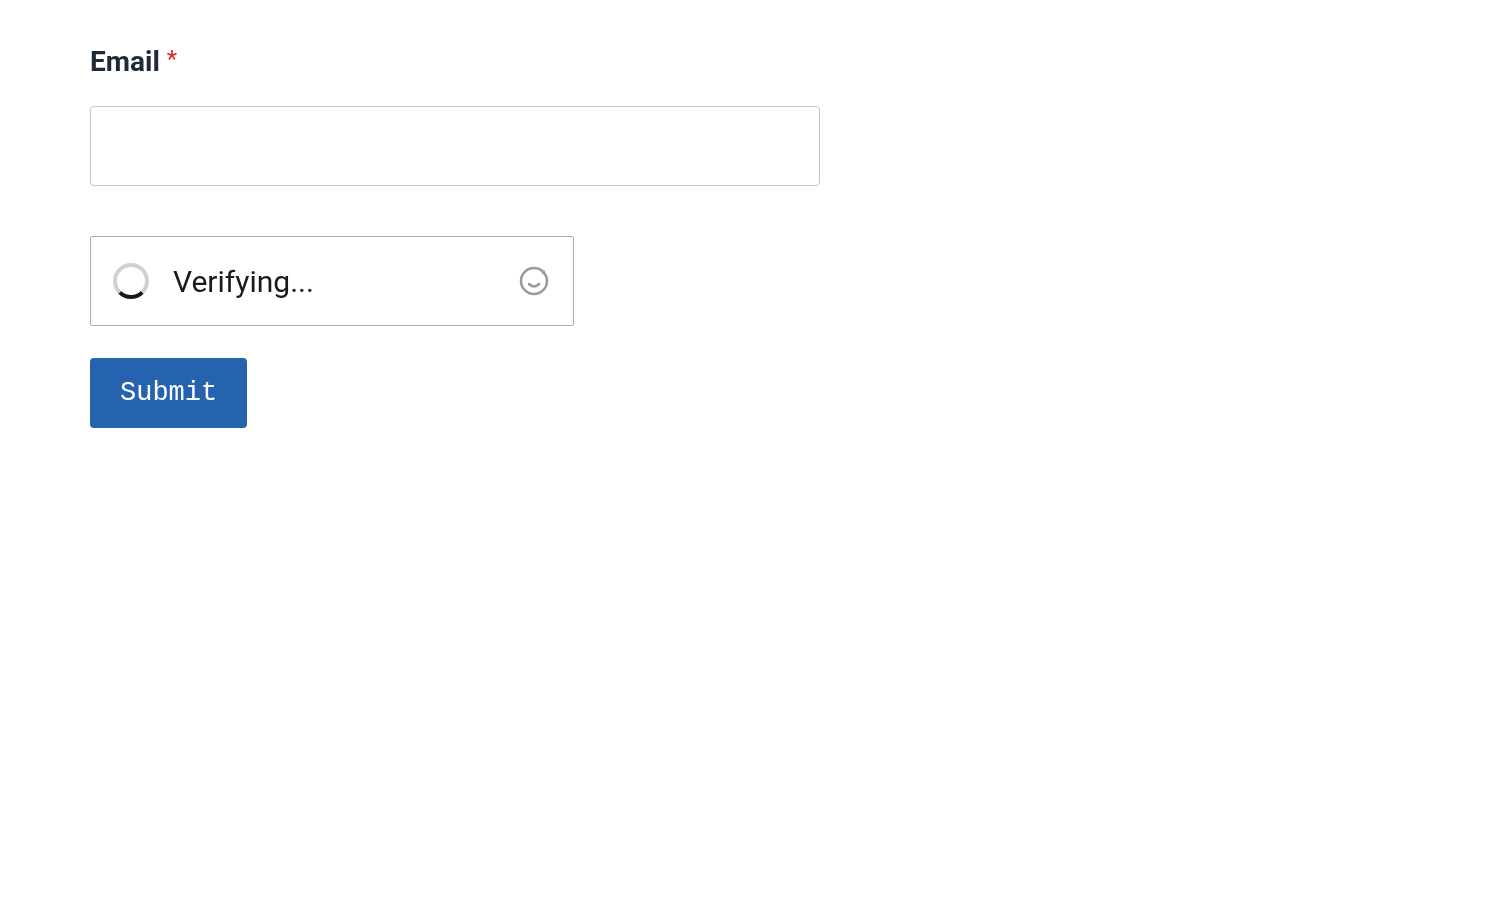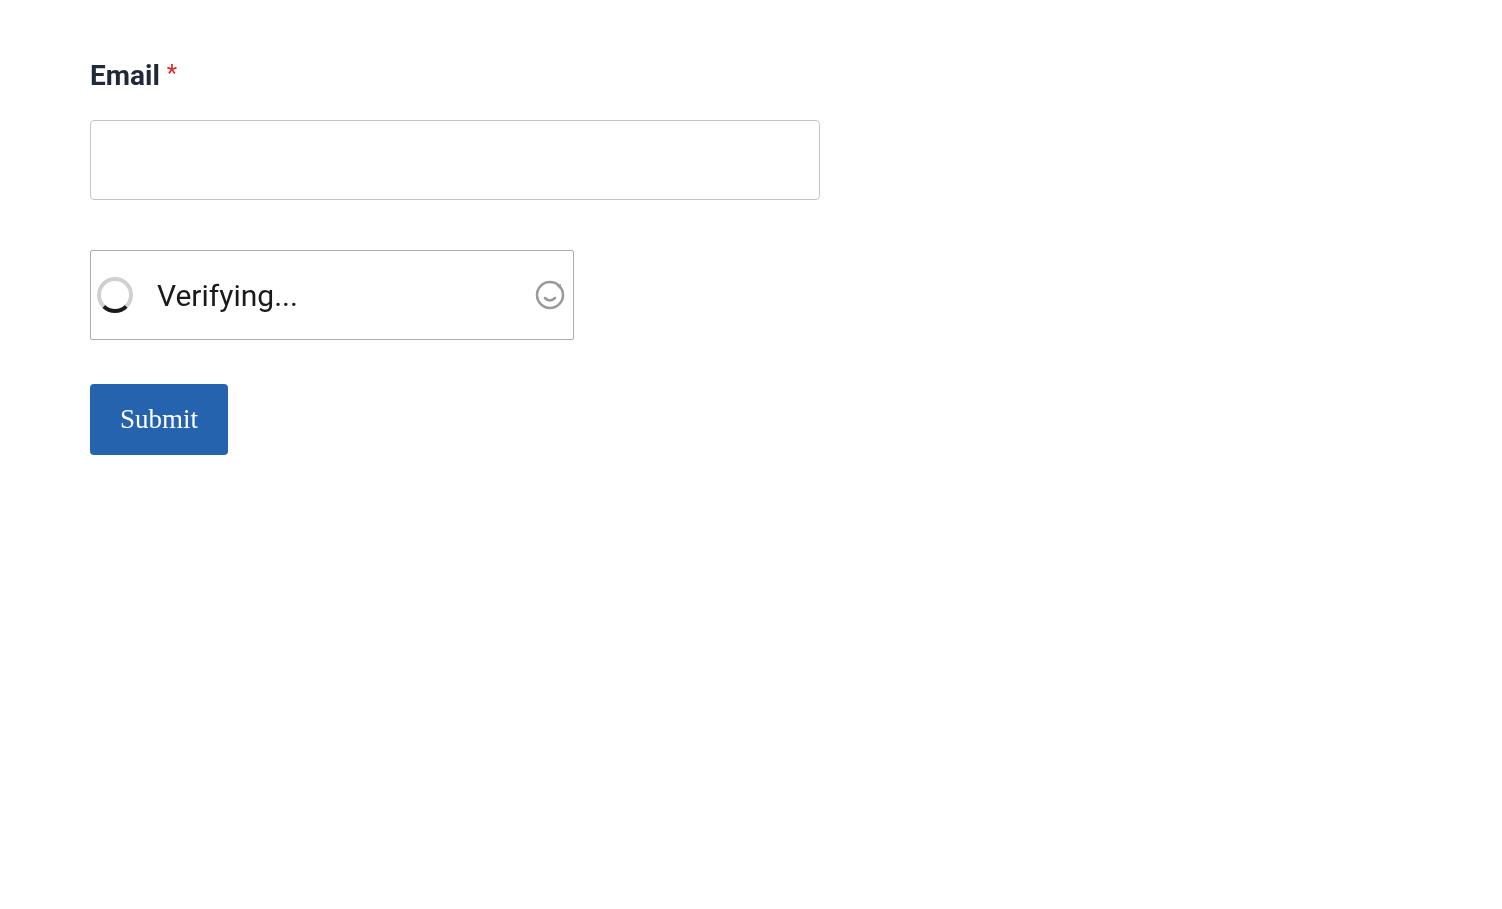--- a/index.html
+++ b/index.html
@@ -9,21 +9,20 @@
     }
     
     body {
       font-family: -apple-system, BlinkMacSystemFont, "Segoe UI", Roboto, Helvetica, Arial, sans-serif;
       background: #ffffff;
       padding: 45px 90px;
     }
     
     .form-group {
       margin-bottom: 50px;
-      margin-top: 14px;
     }
     
     .form-label {
       display: block;
       font-size: 28px;
       font-weight: 700;
       color: #1f2937;
       margin-bottom: 28px;
     }
     
@@ -57,22 +56,22 @@
     }
     
     .captcha-widget {
       width: 484px;
       height: 90px;
       border: 1px solid #ababab;
       border-radius: 2px;
       background: #ffffff;
       display: flex;
       align-items: center;
-      padding: 0 6px;
-      margin-bottom: 44px;
+      padding: 0 22px;
+      margin-bottom: 32px;
       position: relative;
     }
     
     .spinner {
       width: 36px;
       height: 36px;
       border: 4px solid #d0d0d0;
       border-bottom-color: #1a1a1a;
       border-radius: 50%;
       animation: spin 1s linear infinite;
@@ -99,21 +98,21 @@
     
     .submit-button {
       background: #2563af;
       color: #ffffff;
       border: none;
       border-radius: 4px;
       padding: 20px 30px;
       font-size: 27px;
       font-weight: 400;
       cursor: pointer;
-      font-family: Liberation Serif, serif;
+      font-family: Liberation Mono, monospace;
     }
   </style>
 </head>
 <body>
 
 <form>
   
   <div class="form-group">
     <label class="form-label">
       <span>Email</span>

